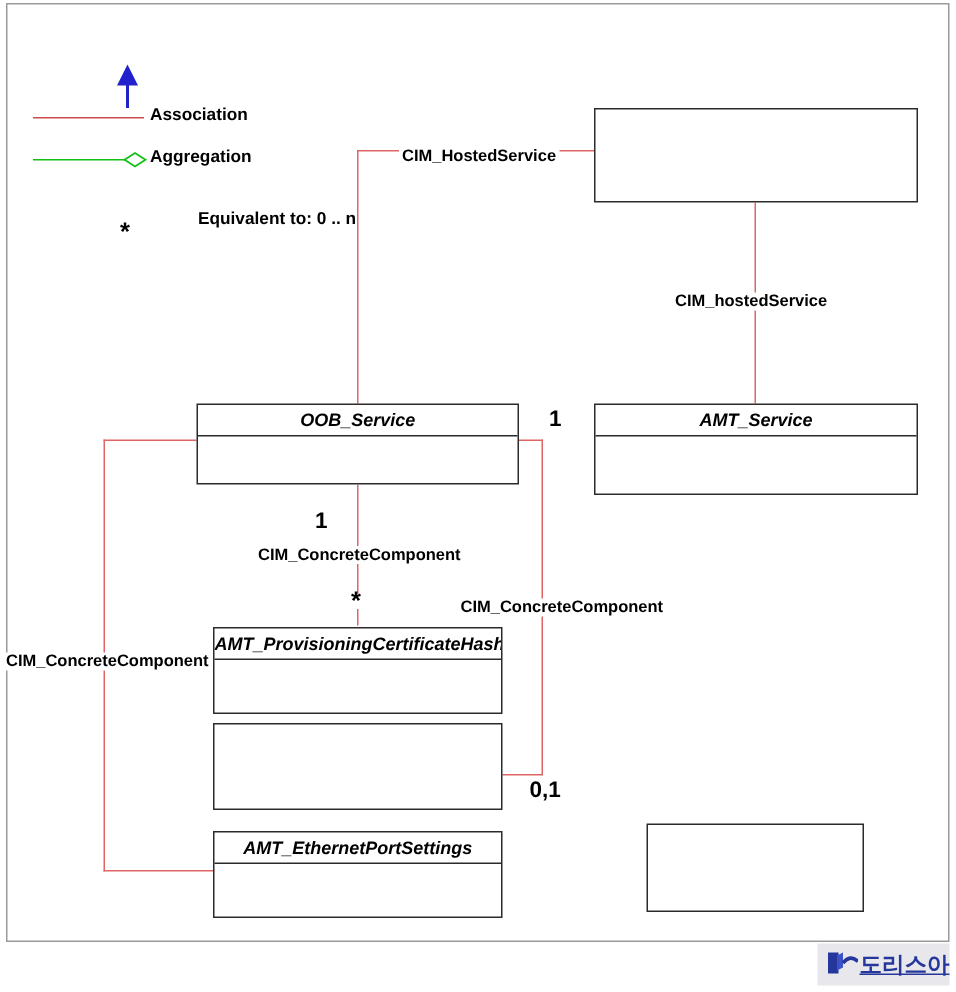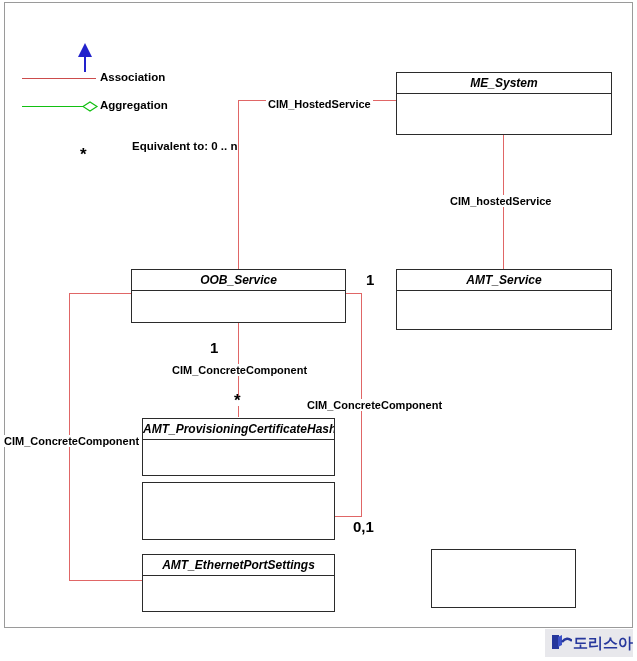--- a/index.html
+++ b/index.html
@@ -137,20 +137,21 @@
     z-index: 10;
     box-sizing: border-box;
   }
   #watermark .wm-text {
     font-size: 15px;
     font-weight: bold;
     color: #26379c;
     letter-spacing: 0px;
     white-space: nowrap;
     margin-left: 1px;
+    text-decoration: underline;
   }
 </style>
 </head>
 <body>
 
 <div id="canvas">
   <div id="frame"></div>
 
   <div id="legend">
 
@@ -181,21 +182,20 @@
 
   <div class="seg h" style="left:346px;top:293px;width:16px;"></div>
   <div class="seg v" style="left:361px;top:293px;height:223px;"></div>
   <div class="seg h" style="left:334px;top:516px;width:28px;"></div>
 
   <div class="seg h" style="left:69px;top:293px;width:63px;"></div>
   <div class="seg v" style="left:69px;top:293px;height:288px;"></div>
   <div class="seg h" style="left:69px;top:580px;width:74px;"></div>
 
   <div class="uml-box" style="left:396px;top:72px;width:216px;height:63px;">
-    <div class="uml-title">ME_System</div>
     <div class="uml-body"></div>
   </div>
 
   <div class="uml-box" style="left:131px;top:269px;width:215px;height:54px;">
     <div class="uml-title">OOB_Service</div>
     <div class="uml-body"></div>
   </div>
 
   <div class="uml-box" style="left:396px;top:269px;width:216px;height:61px;">
     <div class="uml-title">AMT_Service</div>

